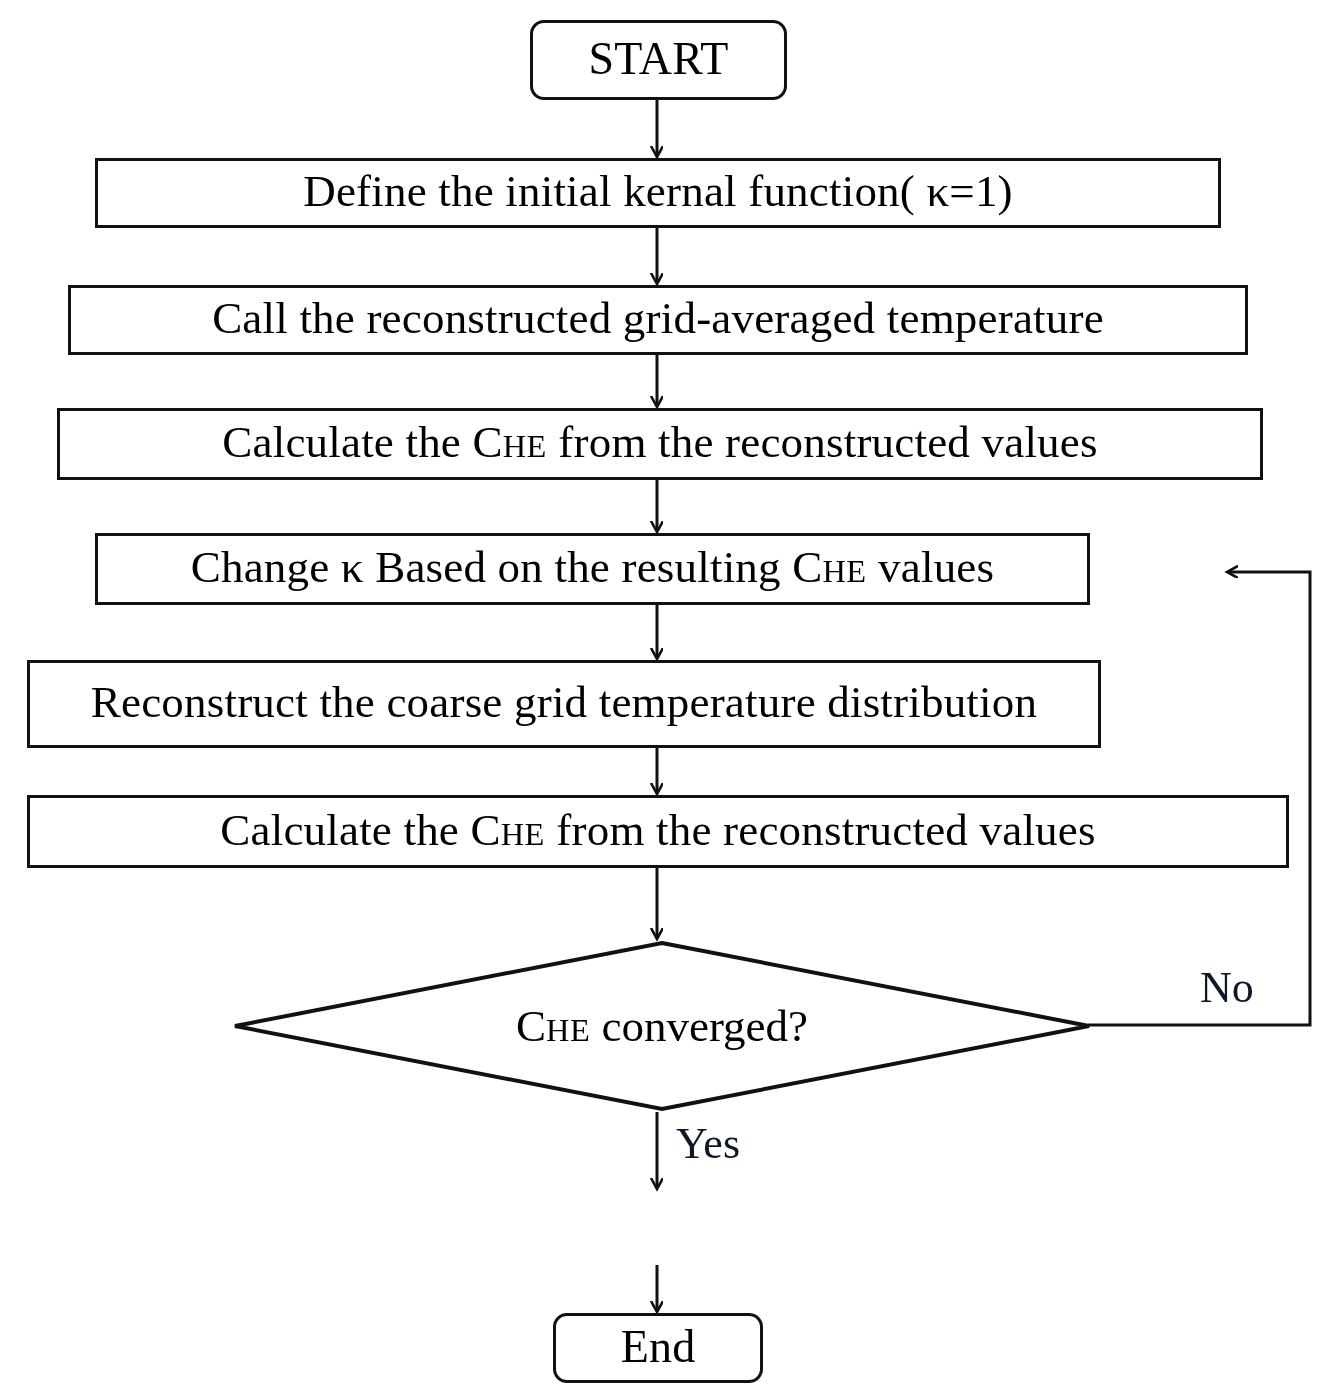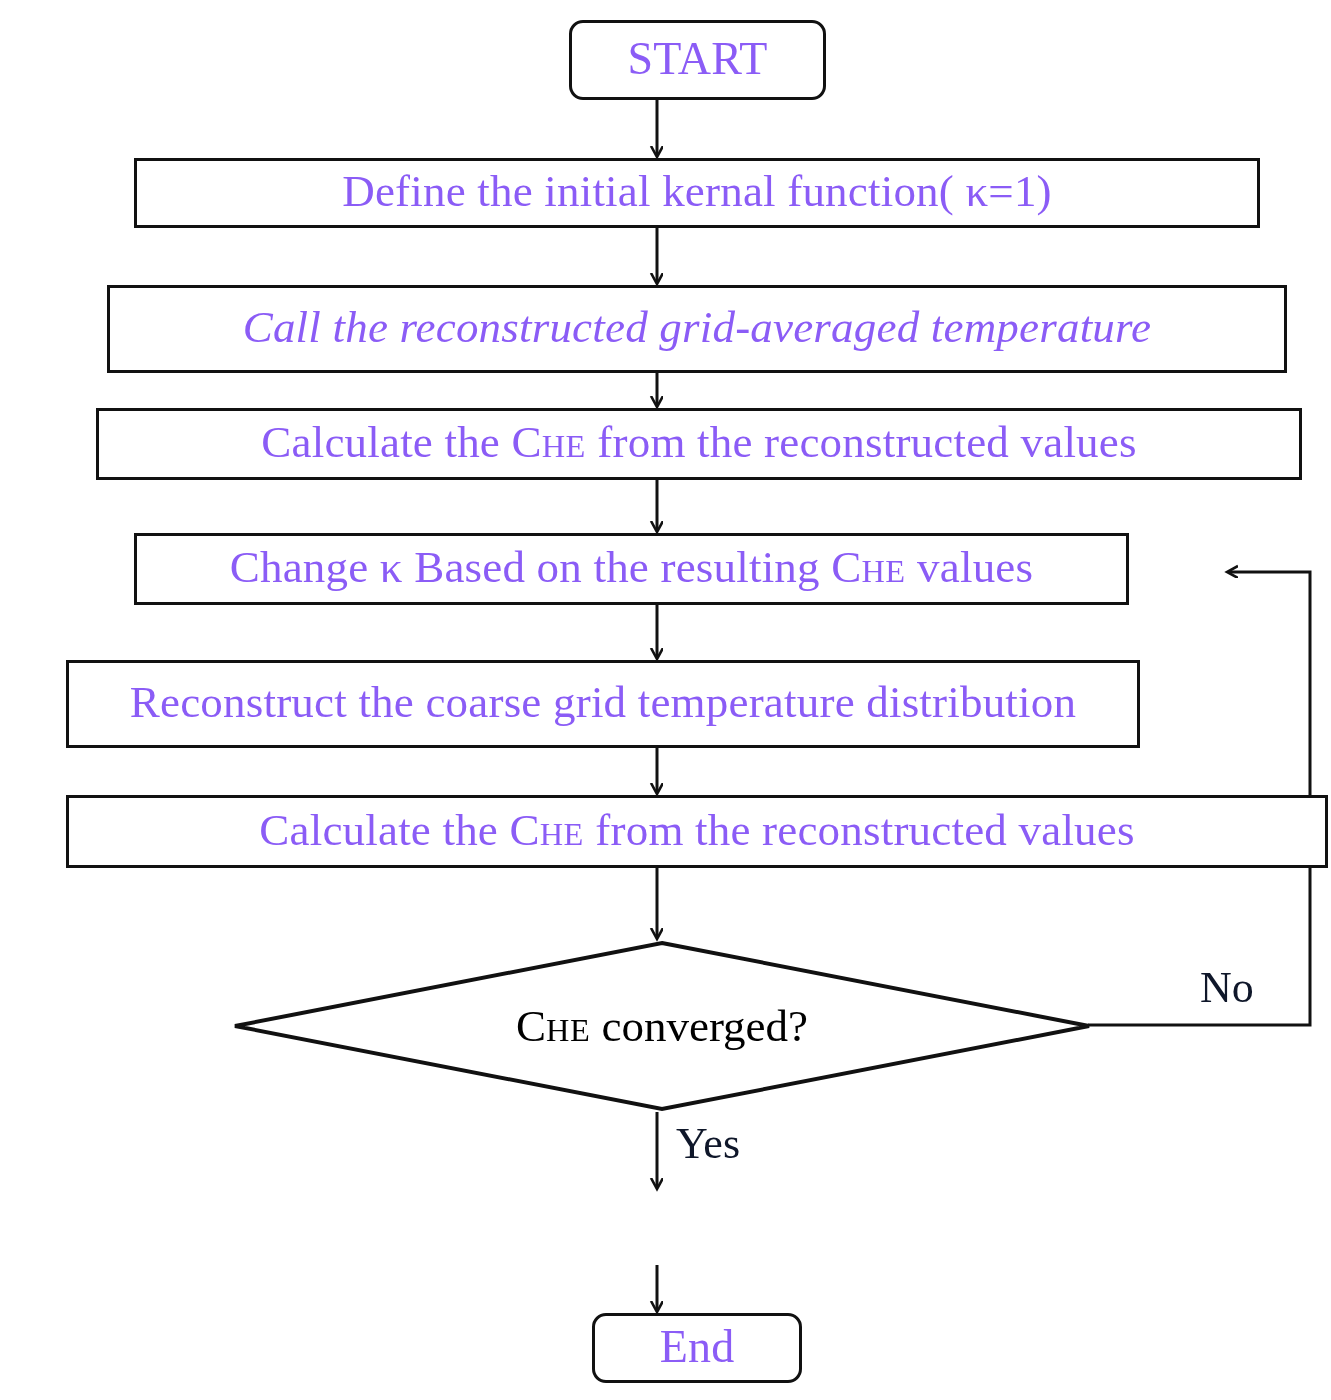--- a/index.html
+++ b/index.html
@@ -16,24 +16,23 @@
     overflow: hidden;
   }
   .node {
     position: absolute;
     box-sizing: border-box;
     background: #ffffff;
     border: 3px solid #111111;
     display: flex;
     align-items: center;
     justify-content: center;
-    color: #8b5cf6;
+    color: #000000;
     white-space: nowrap;
     letter-spacing: 0.2px;
-    margin-left: 39px;
   }
   .terminator {
     border-radius: 14px;
     border-width: 3px;
     font-size: 46px;
   }
   .process {
     font-size: 45px;
   }
   .node .label {
@@ -115,21 +114,21 @@
   </svg>
 
   <div class="node terminator" style="left:530px; top:20px; width:257px; height:80px;">
     <span class="label">START</span>
   </div>
 
   <div class="node process" style="left:95px; top:158px; width:1126px; height:70px;">
     <span class="label">Define the initial kernal function( κ=1)</span>
   </div>
 
-  <div class="node process" style="left:68px; top:285px; width:1180px; height:88px;font-style:italic;">
+  <div class="node process" style="left:68px; top:285px; width:1180px; height:70px;">
     <span class="label">Call the reconstructed grid-averaged temperature</span>
   </div>
 
   <div class="node process" style="left:57px; top:408px; width:1206px; height:72px;">
     <span class="label"><span>Calculate the C</span><span class="sc">HE</span><span> from the reconstructed values</span></span>
   </div>
 
   <div class="node process" style="left:95px; top:533px; width:995px; height:72px;">
     <span class="label"><span>Change κ Based on the resulting C</span><span class="sc">HE</span><span> values</span></span>
   </div>

